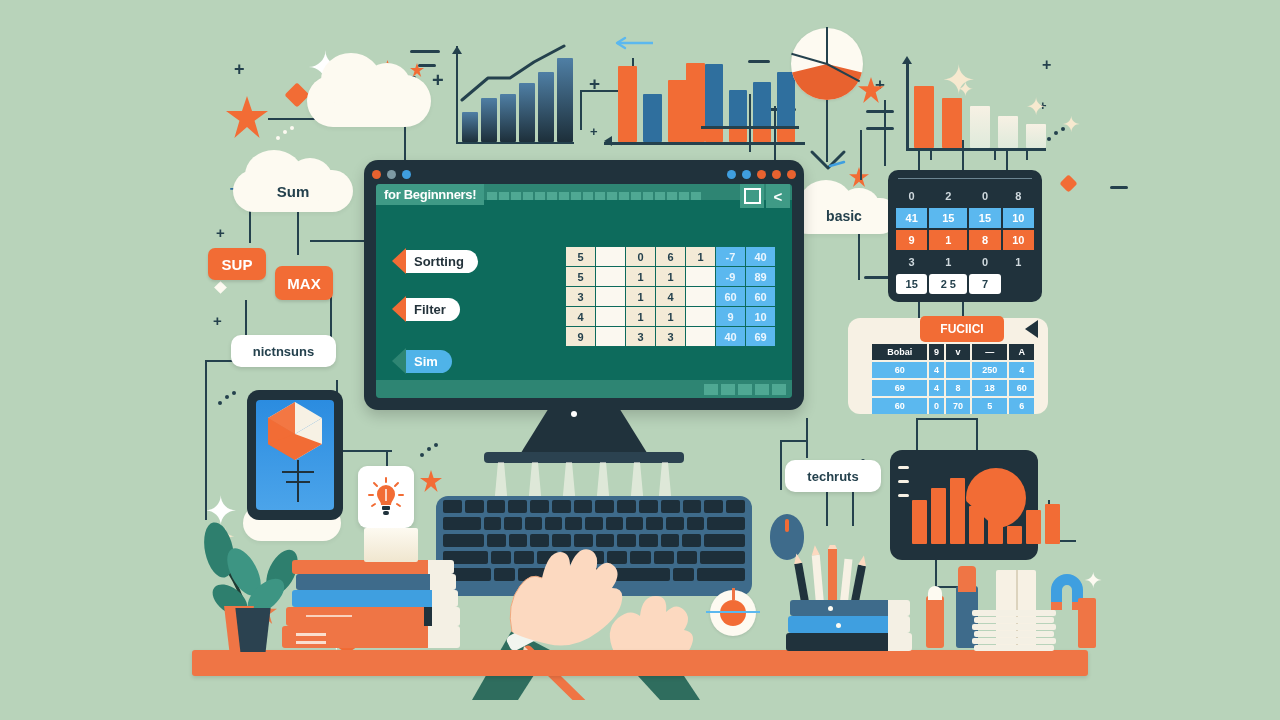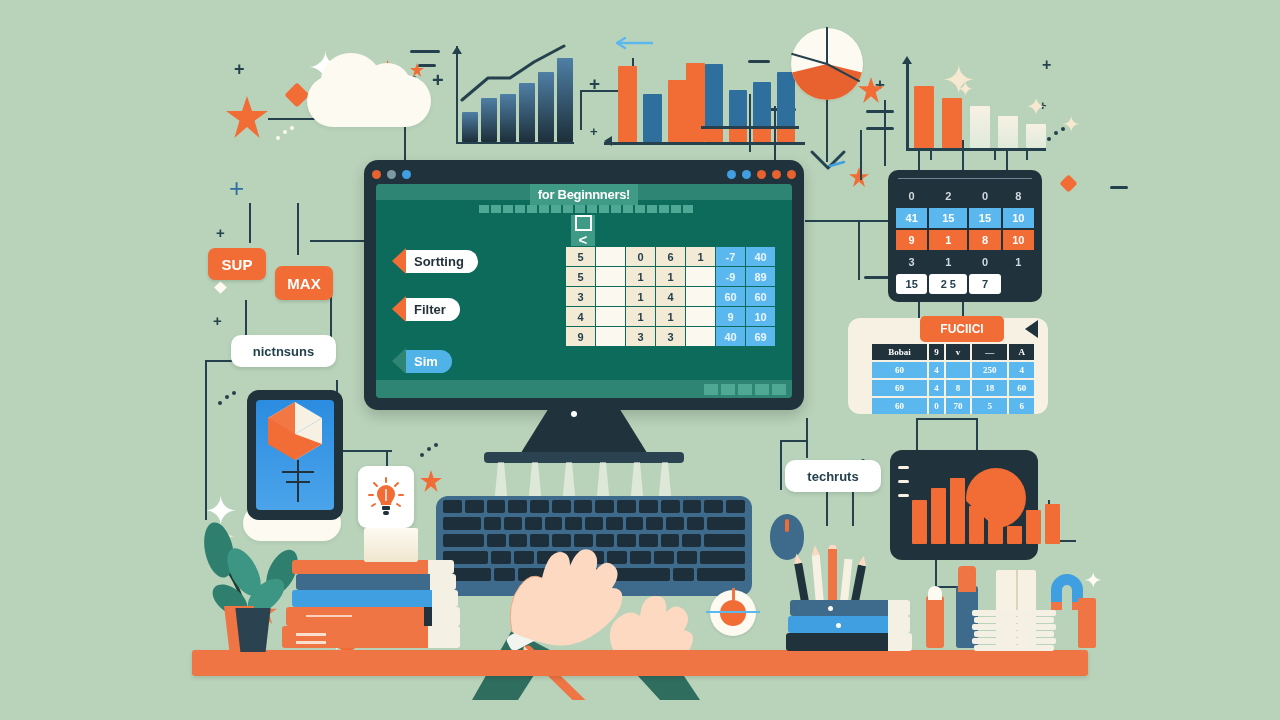--- a/index.html
+++ b/index.html
@@ -28,21 +28,21 @@
         display:flex;align-items:center;justify-content:center;box-shadow:0 2px 3px rgba(0,0,0,.12);}
   .wpill{background:#fff;color:#24414d;font-weight:700;border-radius:10px;
         display:flex;align-items:center;justify-content:center;box-shadow:0 2px 4px rgba(0,0,0,.12);}
 
   
   #monitor{left:364px;top:160px;width:440px;height:250px;background:#20323c;
            border-radius:14px;box-shadow:0 6px 14px rgba(0,0,0,.18);}
   #titlebar{position:absolute;left:8px;top:6px;right:8px;height:16px;display:flex;align-items:center;}
   .tdot{width:9px;height:9px;border-radius:50%;margin-right:6px;}
   #screen{position:absolute;left:12px;top:24px;right:12px;bottom:12px;background:#0d6b5c;border-radius:4px;overflow:hidden;}
-  #ribbon{height:16px;background:#2e8573;display:flex;align-items:center;flex-direction:column;}
+  #ribbon{height:16px;background:#2e8573;display:flex;align-items:flex-start;}
   #ribbon-title{background:#3f9a86;color:#fff;font-weight:700;font-size:13px;padding:3px 8px;
      white-space:nowrap;letter-spacing:-.3px;}
   .ribbon-cells{flex:1;display:flex;align-items:flex-end;height:100%;padding-bottom:2px;gap:2px;padding-left:3px;}
   .rcell{width:10px;height:8px;background:#4fa893;}
   .ribbon-btn{width:24px;height:24px;background:#3f9a86;display:flex;align-items:center;
      justify-content:center;color:#fff;margin-right:2px;}
   #headline{color:#f4f7f2;font-weight:700;font-size:17px;text-align:center;margin-top:10px;letter-spacing:-.4px;}
   .callout{position:absolute;display:flex;align-items:center;}
   .callout .arrowhead{width:0;height:0;border-top:13px solid transparent;border-bottom:13px solid transparent;}
   .callout .body{border-radius:0 13px 13px 0;padding:4px 14px 4px 8px;font-weight:700;font-size:13px;}
@@ -79,21 +79,21 @@
         box-shadow:0 2px 4px rgba(0,0,0,.12);}
   #rt1{left:888px;top:170px;width:142px;background:#20323c;border-radius:10px;padding:8px 6px 6px;}
   #rt1 table{width:100%;border-collapse:separate;border-spacing:2px;}
   #rt1 td{height:18px;font-size:11px;font-weight:700;text-align:center;color:#cfd9de;}
   #rt1 tr.r-blue td{background:#5bb8ef;color:#fff;}
   #rt1 tr.r-or td{background:#f26c35;color:#fff;}
   #rt1 tr.r-wh td{background:#fff;color:#24414d;border-radius:3px;}
 
   #rt2{left:848px;top:318px;width:200px;height:96px;background:#f7f1e4;border-radius:12px;}
   #rt2-inner{position:absolute;left:22px;top:24px;right:12px;}
-  #rt2-inner table{width:100%;border-collapse:separate;border-spacing:2px;font-family:Liberation Serif, serif;}
+  #rt2-inner table{width:100%;border-collapse:separate;border-spacing:2px;}
   #rt2-inner td{height:14px;font-size:9px;font-weight:700;text-align:center;color:#fff;background:#20323c;}
   #rt2-inner tr.b td{background:#5bb8ef;}
   #rt2-inner td.o{background:#f26c35;}
   #rt2-tab{position:absolute;left:72px;top:-2px;width:84px;height:26px;background:#f26c35;
      border-radius:5px;color:#fff;font-weight:700;font-size:12px;display:flex;align-items:center;justify-content:center;}
   #rt2-back{position:absolute;right:10px;top:2px;width:0;height:0;border-top:9px solid transparent;
      border-bottom:9px solid transparent;border-right:13px solid #20323c;}
 
   
   #tablet{left:247px;top:390px;width:96px;height:130px;background:#20323c;border-radius:12px;}
@@ -345,31 +345,41 @@
     <div class="axis" style="left:94px;top:88px;width:2px;height:10px;"></div>
     <div class="axis" style="left:126px;top:88px;width:2px;height:10px;"></div>
   </div>
   <div class="abs line-v" style="left:884px;top:100px;height:66px;"></div>
 
   <div class="abs cloud" style="left:307px;top:75px;width:124px;height:52px;border-radius:26px;">
     <div style="position:absolute;left:14px;top:-22px;width:60px;height:54px;background:#fdfaf1;border-radius:50%;"></div>
     <div style="position:absolute;left:56px;top:-12px;width:48px;height:46px;background:#fdfaf1;border-radius:50%;"></div>
   </div>
 
+  <div class="abs cloud" style="left:233px;top:170px;width:120px;height:42px;border-radius:22px;">
+    <div style="position:absolute;left:12px;top:-20px;width:58px;height:50px;background:#fdfaf1;border-radius:50%;"></div>
+    <div style="position:absolute;left:54px;top:-12px;width:46px;height:44px;background:#fdfaf1;border-radius:50%;"></div>
+    <div class="cloud-label" style="font-size:15px;">Sum</div>
+  </div>
 
   <div class="abs chip" style="left:208px;top:248px;width:58px;height:32px;font-size:15px;">
     <span>SUP</span>
   </div>
   <div class="abs chip" style="left:275px;top:266px;width:58px;height:34px;font-size:15px;">
     <span>MAX</span>
   </div>
   <div class="abs wpill" style="left:231px;top:335px;width:105px;height:32px;font-size:13px;">
     <span>nictnsuns</span>
   </div>
 
+  <div class="abs cloud" style="left:790px;top:198px;width:108px;height:36px;border-radius:20px;">
+    <div style="position:absolute;left:10px;top:-18px;width:52px;height:44px;background:#fdfaf1;border-radius:50%;"></div>
+    <div style="position:absolute;left:48px;top:-10px;width:42px;height:38px;background:#fdfaf1;border-radius:50%;"></div>
+    <div class="cloud-label" style="font-size:14px;">basic</div>
+  </div>
 
   <div class="abs cloud" style="left:243px;top:505px;width:98px;height:36px;border-radius:20px;">
     <div style="position:absolute;left:8px;top:-16px;width:46px;height:40px;background:#fdfaf1;border-radius:50%;"></div>
     <div style="position:absolute;left:42px;top:-10px;width:40px;height:36px;background:#fdfaf1;border-radius:50%;"></div>
   </div>
 
   <div class="abs wpill" style="left:785px;top:460px;width:96px;height:32px;font-size:13px;">
     <span>techruts</span>
   </div>
 

